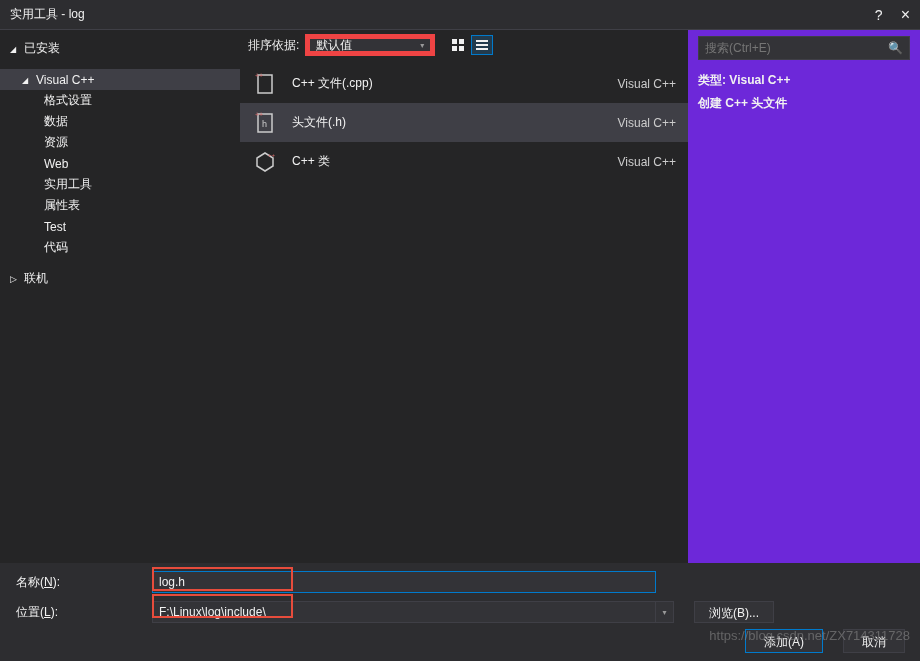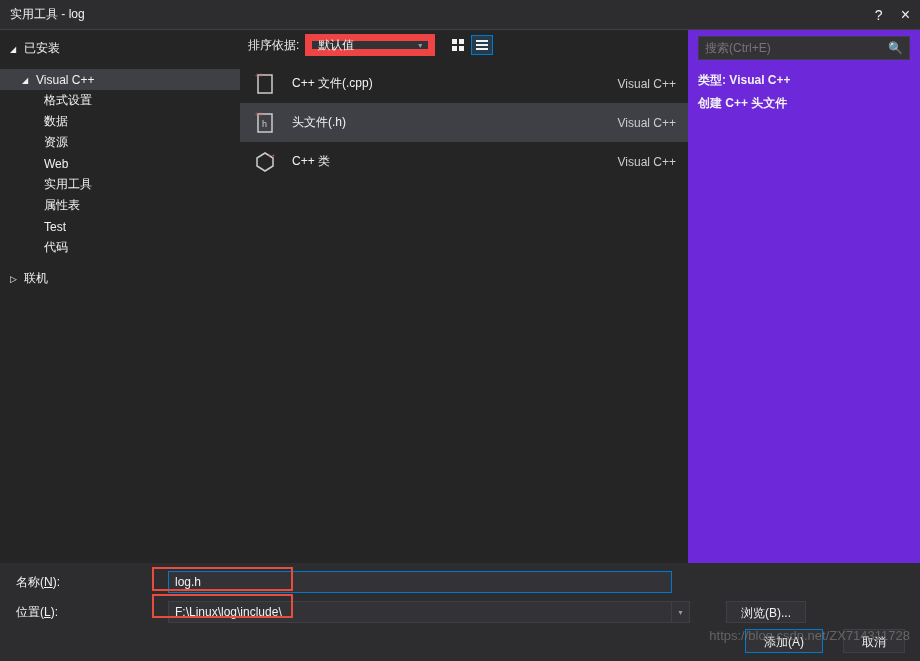--- a/index.html
+++ b/index.html
@@ -23,21 +23,21 @@
 .tree-item.level-0 { padding-left: 10px; }
 .tree-item.level-1 { padding-left: 22px; }
 .tree-item.level-2 { padding-left: 42px; }
 .tree-item.selected { background: #3f3f46; }
 .tree-item .label { margin-left: 2px; }
 
 
 .center { flex: 1; background: #252526; display: flex; flex-direction: column; }
 .center-toolbar { display: flex; align-items: center; height: 30px; padding: 0 8px; gap: 6px; }
 .sort-label { font-size: 12px; }
-.sort-combo { background: #333337; border: 7px solid #ef4444; color: #f1f1f1; padding: 2px 6px; min-width: 130px; height: 22px; display: flex; align-items: center; justify-content: space-between; }
+.sort-combo { background: #333337; border: 5px solid #ef4444; color: #f1f1f1; padding: 2px 6px; min-width: 130px; height: 22px; display: flex; align-items: center; justify-content: space-between; }
 .sort-combo .chev { font-size: 8px; color: #999; }
 .view-btns { display: flex; gap: 2px; margin-left: 6px; }
 .view-btn { width: 22px; height: 20px; display: flex; align-items: center; justify-content: center; border: 1px solid transparent; }
 .view-btn.active { border: 1px solid #007acc; background: #1c97ea33; }
 .view-icon-grid { width: 12px; height: 12px; display: grid; grid-template-columns: 1fr 1fr; grid-template-rows: 1fr 1fr; gap: 2px; }
 .view-icon-grid span { background: #f1f1f1; }
 .view-icon-list { display: flex; flex-direction: column; gap: 2px; }
 .view-icon-list span { width: 12px; height: 2px; background: #f1f1f1; display: block; position: relative; }
 .view-icon-list span::before { content: ""; position: absolute; left: 0; width: 2px; height: 2px; background: #f1f1f1; }
 
@@ -51,21 +51,21 @@
 
 
 .right-panel { width: 232px; background: #6d28d9; padding: 6px 10px; }
 .search-wrap { display: flex; align-items: center; background: #333337; border: 1px solid #3f3f46; height: 24px; padding: 0 6px; margin-bottom: 12px; }
 .search-wrap input { flex: 1; background: transparent; border: none; outline: none; color: #f1f1f1; font-size: 12px; }
 .search-wrap .search-icon { color: #999; font-size: 12px; }
 .info-line { font-size: 12px; margin-bottom: 6px; color: #f1f1f1; font-weight: bold; }
 
 
 .bottom { padding: 8px 16px; background: #2d2d30; }
-.form-row { display: flex; align-items: center; margin-bottom: 8px; gap: 24px; }
+.form-row { display: flex; align-items: center; margin-bottom: 8px; gap: 8px; }
 .form-label { width: 128px; font-size: 12px; }
 .form-label .ul { text-decoration: underline; }
 .form-input { background: #333337; border: 1px solid #3f3f46; color: #f1f1f1; padding: 3px 6px; font-size: 12px; height: 22px; outline: none; }
 .form-input.name-field { width: 504px; border: 1px solid #007acc; }
 .form-input.loc-field { width: 504px; }
 .loc-combo { display: flex; }
 .loc-combo .chev { background: #333337; border: 1px solid #3f3f46; border-left: none; width: 18px; display: flex; align-items: center; justify-content: center; font-size: 8px; color: #999; height: 22px; }
 .browse-btn { background: #333337; border: 1px solid #3f3f46; color: #f1f1f1; padding: 3px 14px; font-size: 12px; height: 22px; margin-left: 12px; }
 
 

